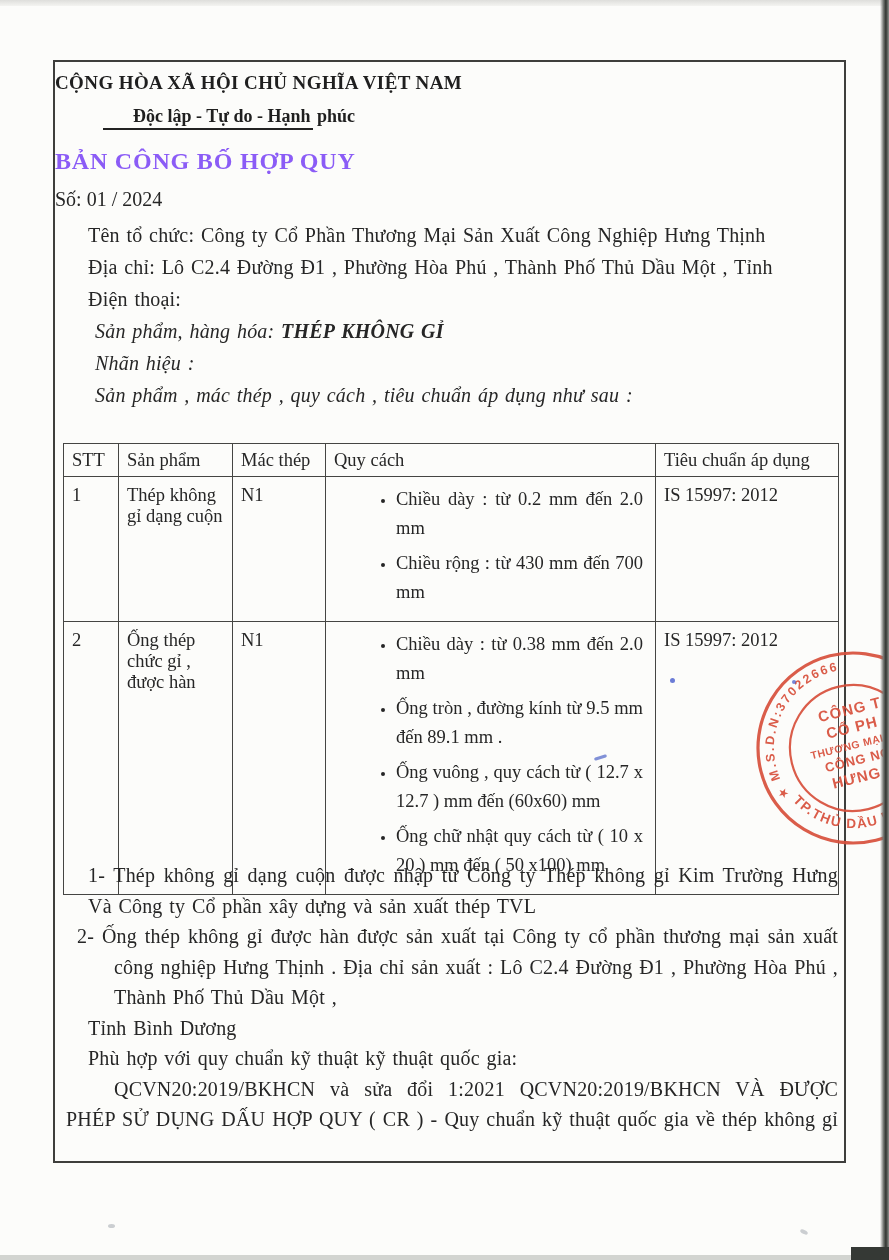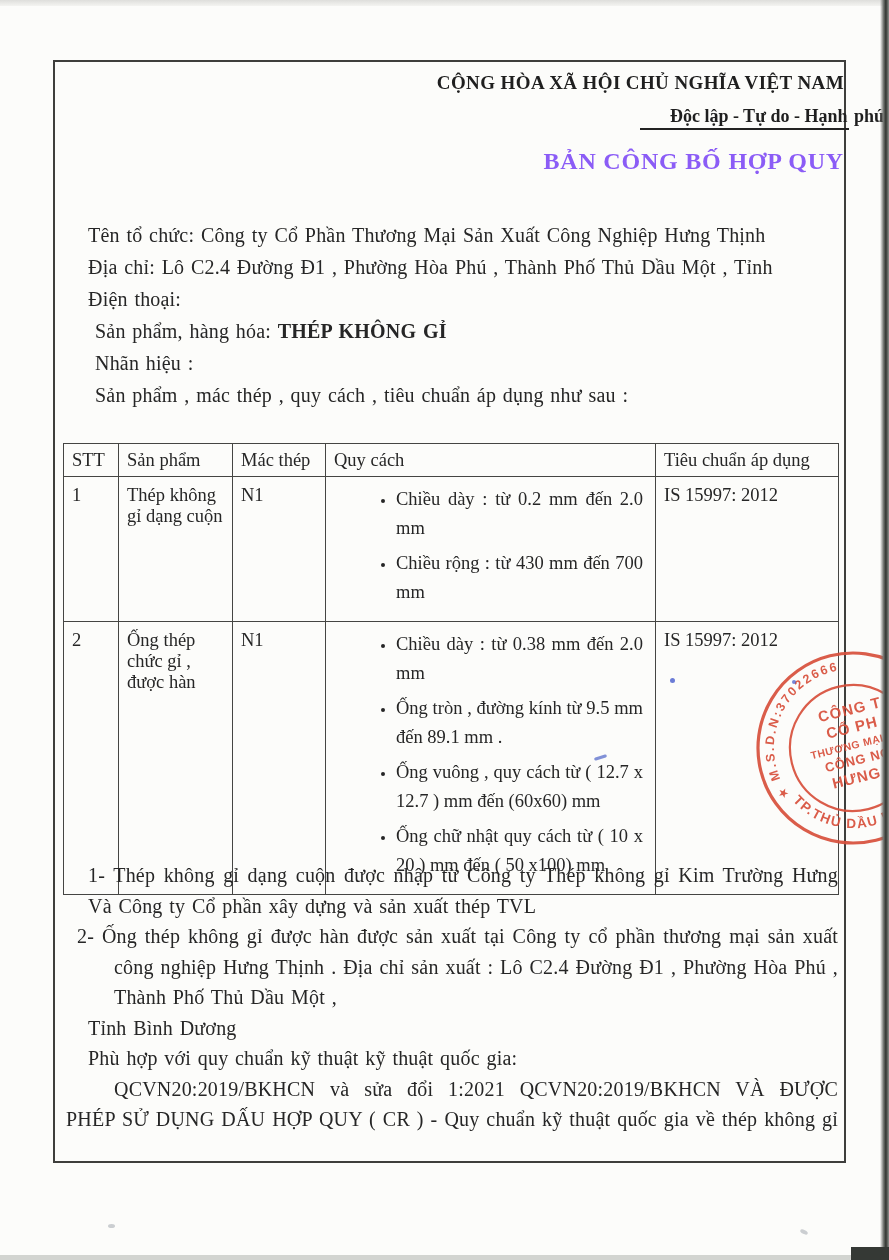--- a/index.html
+++ b/index.html
@@ -16,30 +16,30 @@
   .scan-right  { position:absolute; top:0; right:0; width:9px; height:1260px;
                  background:linear-gradient(90deg, rgba(250,250,248,0) 0%, #6f726e 40%, #30342f 65%, #8f918d 100%); }
   .scan-bottom { position:absolute; left:0; bottom:0; width:889px; height:5px;
                  background:#d2d4d0; }
   .scan-corner { position:absolute; right:0; bottom:0; width:38px; height:13px; background:#33373366; background-color:#353935; }
 
   
   .frame { position:absolute; left:53px; top:60px; width:789px; height:1099px;
            border:2px solid #3e3e3c; background:transparent; }
 
-  .centered { position:absolute; left:0; width:100%; text-align:right;font-family:Liberation Serif, serif; }
+  .centered { position:absolute; left:0; width:100%; text-align:left;font-family:Liberation Serif, serif; }
   .republic { top:10px; font-size:19px; font-weight:bold; letter-spacing:.4px; color:#1f1f1f; }
   .motto    { top:44px; font-size:18px; font-weight:bold; color:#1f1f1f;padding-left:48px; }
   .motto-underl { display:inline-block; padding:0 2px 1px 30px; border-bottom:2.5px solid #222; }
   .doc-title{ top:86px; font-size:24px; font-weight:bold; letter-spacing:.8px; color:#8b5cf6; }
   .doc-num  { top:126px; font-size:20px; }
 
   .info { position:absolute; left:33px; top:157px; width:730px;
           font-size:20px; line-height:32px; letter-spacing:.2px; word-spacing:1.5px; }
-  .info .ind { padding-left:7px; }
+  .info .ind { padding-left:7px;font-style:italic; }
   .b { font-weight:bold; }
 
   
   table.spec { position:absolute; left:8px; top:381px; border-collapse:collapse;
                width:775px; table-layout:fixed; font-size:18.5px; }
   table.spec td, table.spec th { border:1.5px solid #454543; vertical-align:top;
                font-weight:normal; text-align:left; padding:8px 8px; }
   col.c-stt {width:55px;} col.c-sp {width:114px;} col.c-mt {width:93px;}
   col.c-qc {width:330px;} col.c-tc {width:183px;}
   tr.head th { height:24px; vertical-align:middle; padding:4px 8px; }
@@ -86,20 +86,21 @@
   <div class="scan-top"></div>
 
   <div class="frame">
 
     <div class="centered republic">CỘNG HÒA XÃ HỘI CHỦ NGHĨA VIỆT NAM</div>
 
     <div class="centered motto"><span class="motto-underl">Độc lập - Tự do - Hạnh</span><span> phúc</span></div>
 
     <div class="centered doc-title">BẢN CÔNG BỐ HỢP QUY</div>
 
+    <div class="centered doc-num">Số: 01 / 2024</div>
 
     <div class="info">
       <div>Tên tổ chức: Công ty Cổ Phần Thương Mại Sản Xuất Công Nghiệp Hưng Thịnh</div>
       <div>
           <div>Địa chỉ: Lô C2.4 Đường Đ1 , Phường Hòa Phú , Thành Phố Thủ Dầu Một , Tỉnh</div>
         </div>
       <div>Điện thoại:</div>
       <div class="ind"><span>Sản phẩm, hàng hóa: </span><span class="b">THÉP KHÔNG GỈ</span></div>
       <div class="ind">Nhãn hiệu :</div>
       <div class="ind">Sản phẩm , mác thép , quy cách , tiêu chuẩn áp dụng như sau :</div>

